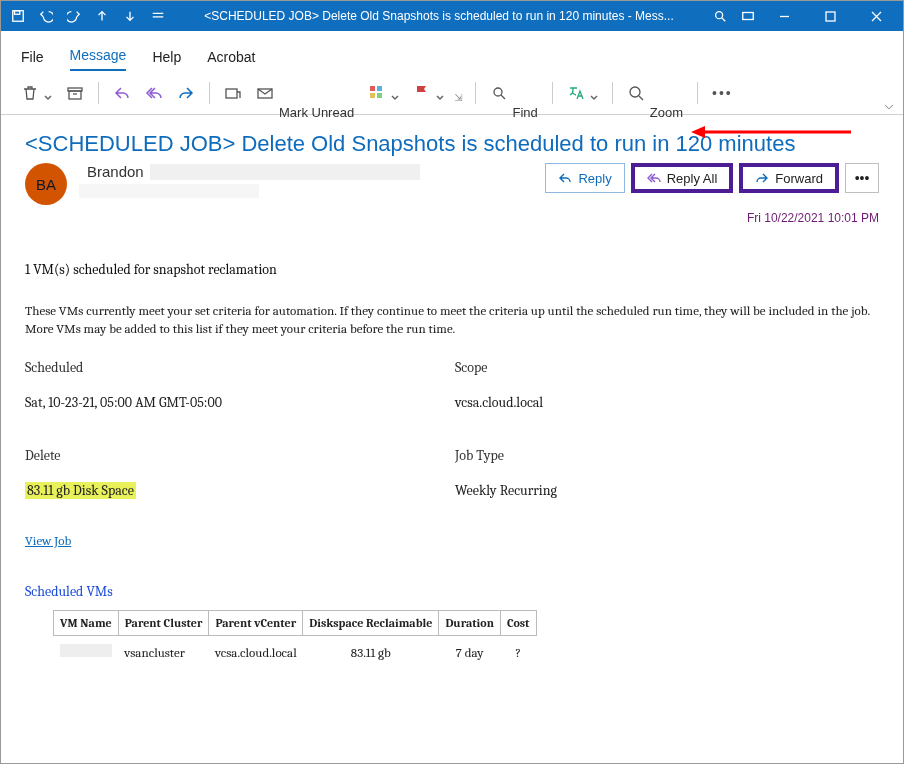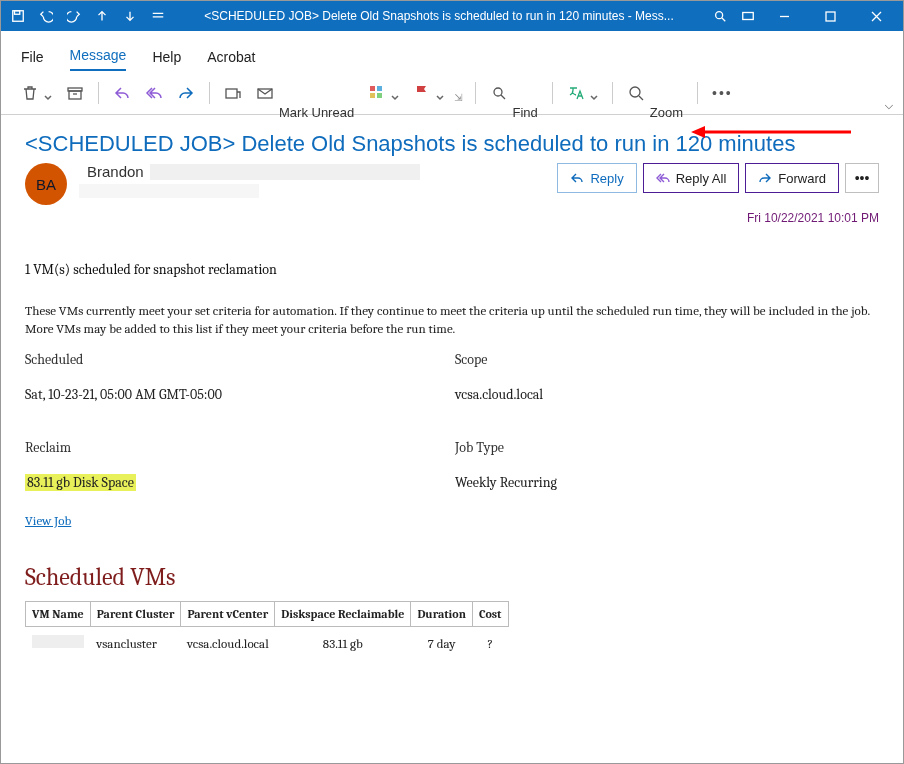--- a/index.html
+++ b/index.html
@@ -26,35 +26,35 @@
   .subject { font-size: 22px; color: #0f6cbd; font-weight: 400; margin-bottom: 6px; }
   .arrow-annot { position: absolute; left: 690px; top: 122px; width: 160px; height: 18px; }
   .header-row { display: flex; align-items: flex-start; margin-top: 6px; }
   .avatar { width: 42px; height: 42px; border-radius: 50%; background: #d35400; color: #0f172a; font-size: 15px; display: flex; align-items: center; justify-content: center; margin-right: 12px; }
   .sender-block { flex: 1; }
   .sender-line { display: flex; align-items: center; gap: 6px; }
   .sender-name { font-size: 15px; color: #333; margin-left: 8px; }
   .redact1 { width: 270px; height: 16px; background: #f0f0f0; display: inline-block; }
   .redact2 { width: 180px; height: 14px; background: #f6f6f6; display: inline-block; margin-top: 4px; margin-left: 0; }
   .actions { display: flex; gap: 6px; }
-  .act-btn { border: 1px solid #4c1d95; height: 30px; padding: 0 12px; display: flex; align-items: center; gap: 6px; font-size: 13px; cursor: pointer; background: #fff; }
+  .act-btn { border: 4px solid #4c1d95; height: 30px; padding: 0 12px; display: flex; align-items: center; gap: 6px; font-size: 13px; cursor: pointer; background: #fff; }
   .act-btn.primary { border: 1px solid #8fb9e0; color: #0f6cbd; }
   .act-btn svg { width: 14px; height: 14px; }
   .ellipsis-btn { border: 1px solid #bfbfbf; width: 34px; height: 30px; display: flex; align-items: center; justify-content: center; cursor: pointer; }
   .date-line { text-align: right; font-size: 12px; color: #701a75; margin-top: 6px; }
   .body-area { padding: 16px 24px; font-family: Cambria, Georgia, serif; }
   .h1label { font-size: 14px; color: #111; margin: 8px 0 24px 0; font-weight: 400; }
-  .desc { font-size: 13px; color: #222; line-height: 1.35; margin-bottom: 10px; }
+  .desc { font-size: 13px; color: #222; line-height: 1.35; margin-bottom: 18px; }
   .grid2 { display: grid; grid-template-columns: 430px 1fr; row-gap: 8px; font-size: 14px; }
   .glabel { color: #333; padding: 4px 0; }
   .gval { padding: 6px 0; font-size: 14px; }
   .hl { background: #e8f05a; display: inline-block; padding: 0 2px; }
-  .link { color: #0f6cbd; text-decoration: underline; font-size: 13px; display: inline-block; margin-top: 16px; cursor: pointer; }
-  .sect-title { font-size: 24px; color: #7f1d1d; margin: 34px 0 10px 0; font-weight: 400; }
-  table.vmtab { border-collapse: collapse; font-size: 13px; }
+  .link { color: #0f6cbd; text-decoration: underline; font-size: 13px; display: inline-block; margin-top: 28px; cursor: pointer; }
+  .sect-title { font-size: 14px; color: #1d4ed8; margin: 34px 0 10px 0; font-weight: 400; }
+  table.vmtab { border-collapse: collapse; font-size: 13px; margin-left: 28px; }
   table.vmtab th { border: 1px solid #bbb; padding: 5px 6px; font-weight: 700; text-align: left; background: #fff; font-size: 12px; }
   table.vmtab td { padding: 8px 6px; font-size: 13px; }
   .cell-redact { width: 52px; height: 13px; background: #eee; display: inline-block; }
   .collapse-caret { position: absolute; right: 10px; bottom: 2px; font-size: 11px; color: #666; cursor: pointer; }
 </style>
 </head>
 <body>
 
 <div class="titlebar">
   <div class="tb-group">
@@ -269,21 +269,21 @@
 
 <div class="body-area">
   <div class="h1label">1 VM(s) scheduled for snapshot reclamation</div>
   <div class="desc">These VMs currently meet your set criteria for automation. If they continue to meet the criteria up until the scheduled run time, they will be included in the job. More VMs may be added to this list if they meet your criteria before the run time.</div>
   <div class="grid2">
     <div class="glabel">Scheduled</div>
     <div class="glabel">Scope</div>
     <div class="gval">Sat, 10-23-21, 05:00 AM GMT-05:00</div>
     <div class="gval">vcsa.cloud.local</div>
     <div style="height:10px;grid-column:1/3;"></div>
-    <div class="glabel">Reclaim</div>
+    <div class="glabel">Delete</div>
     <div class="glabel">Job Type</div>
     <div class="gval"><span class="hl">83.11 gb Disk Space</span></div>
     <div class="gval">Weekly Recurring</div>
   </div>
   <a class="link">View Job</a>
 
   <div class="sect-title">Scheduled VMs</div>
   <table class="vmtab">
     <tbody>
         <tr>

